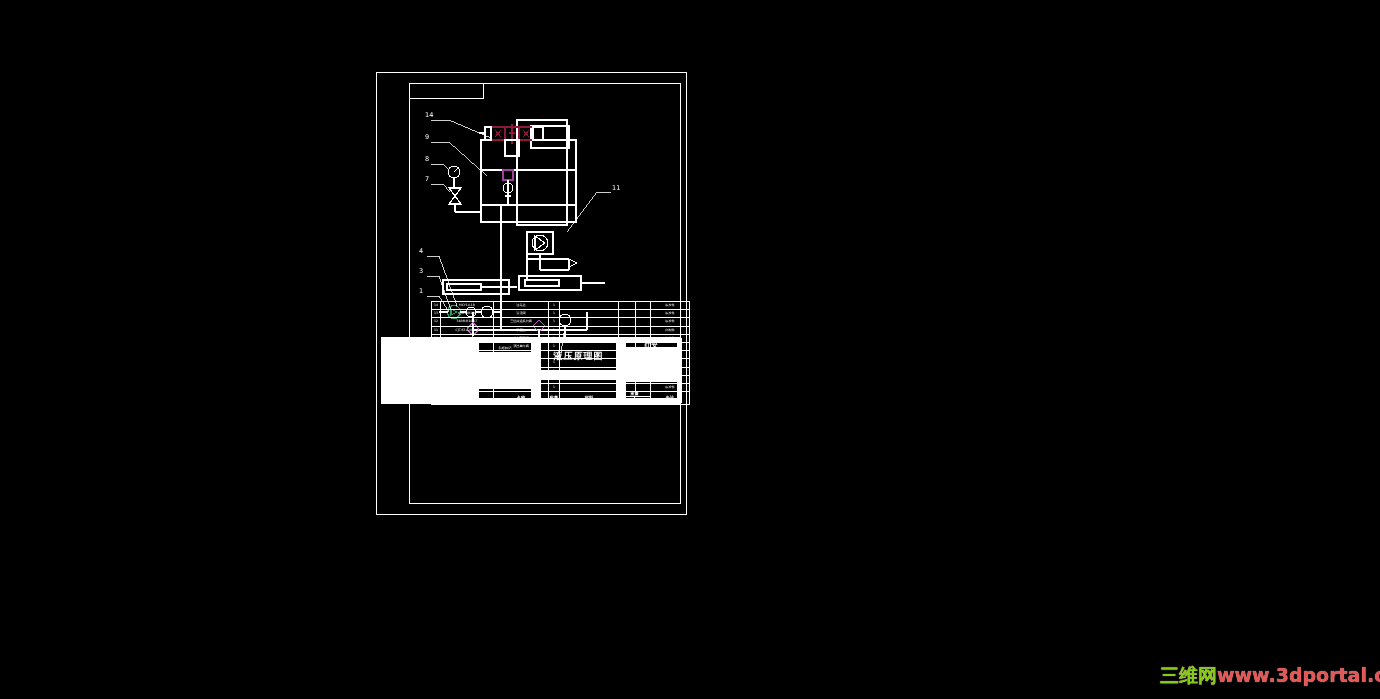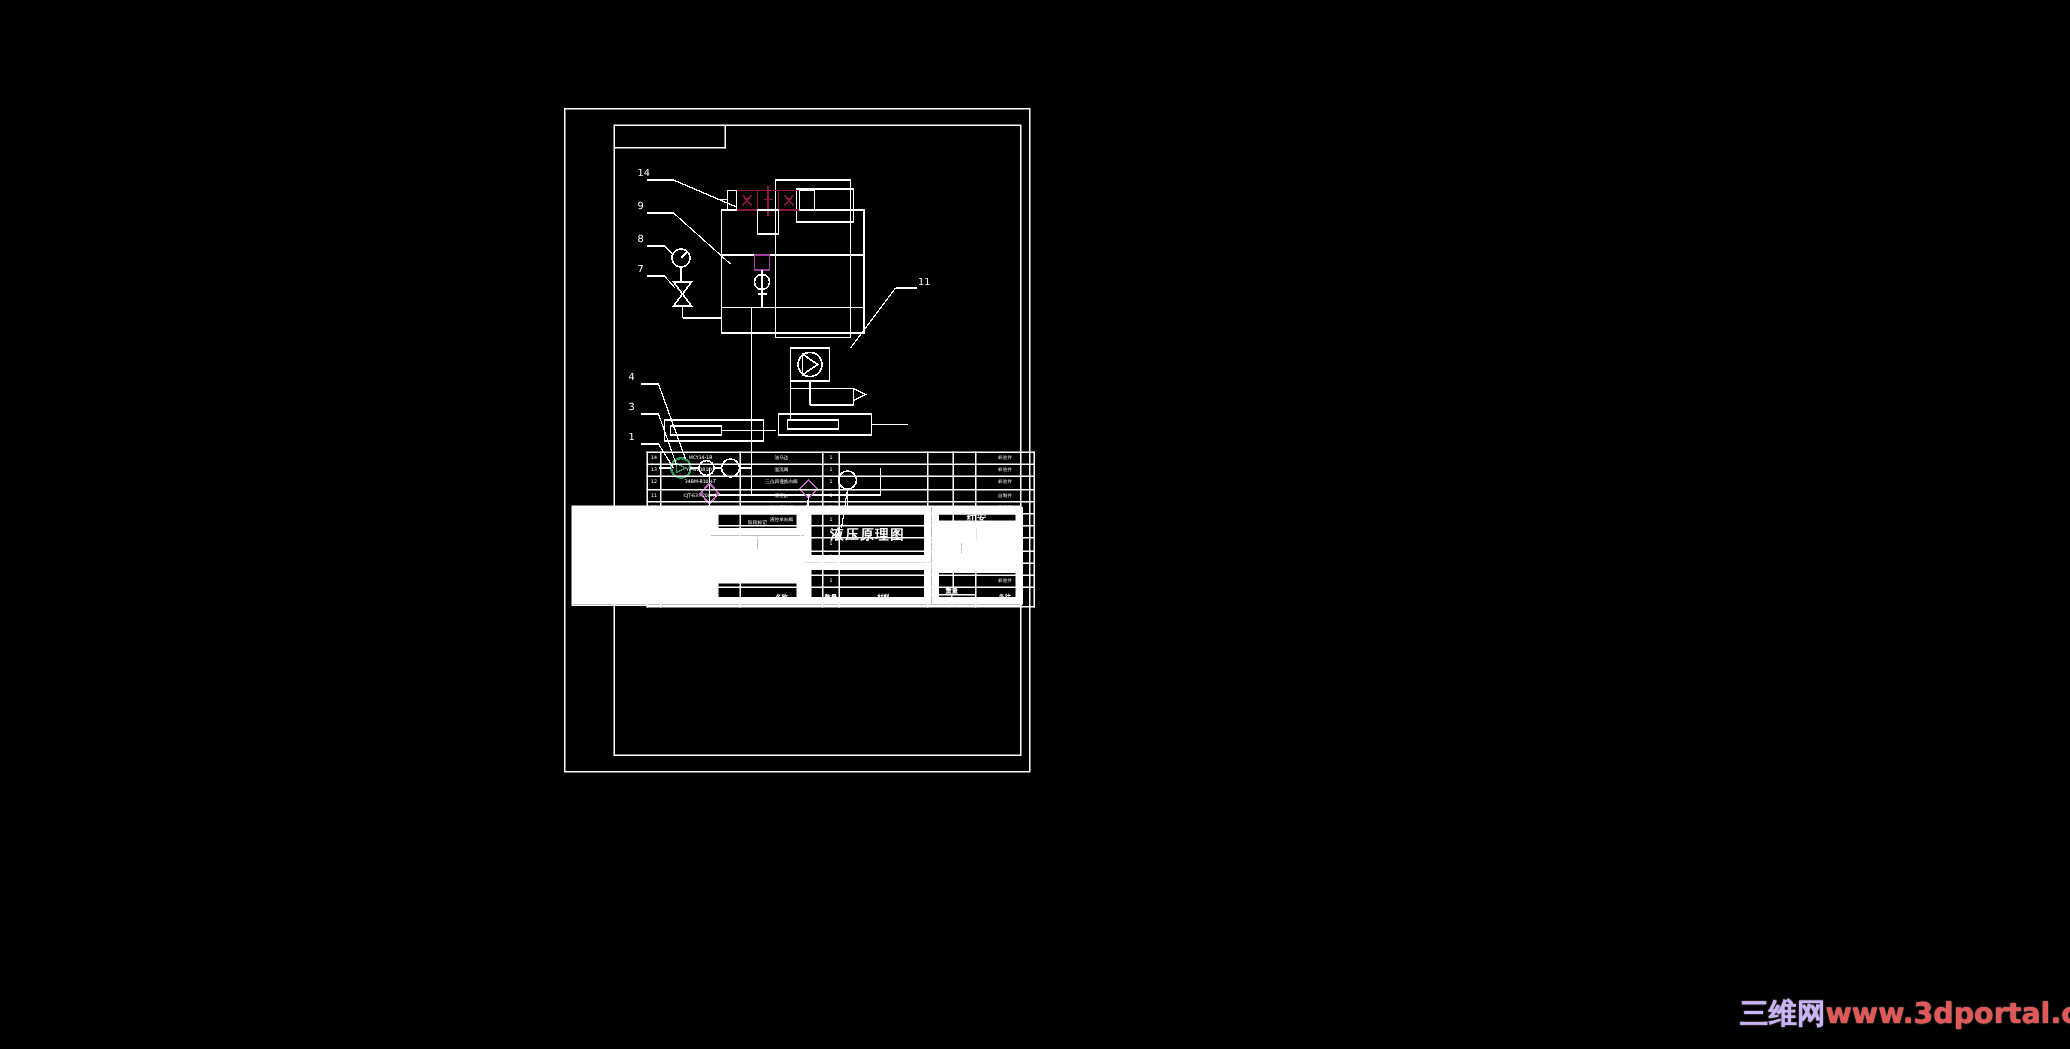--- a/index.html
+++ b/index.html
@@ -50,21 +50,21 @@
         color:#fff;display:flex;align-items:center;justify-content:center;
         font-size:3.2px;overflow:hidden;white-space:nowrap;}
   .big{font-size:9px;font-weight:bold;letter-spacing:1px;}
   .med{font-size:6px;font-weight:bold;letter-spacing:1px;}
   .sml{font-size:4px;}
 
   
   #watermark{position:absolute;left:1160px;top:663px;
              font-size:19px;font-weight:bold;letter-spacing:0px;
              color:#e35757;text-shadow:0 0 1px #f7b9b9;white-space:nowrap;}
-  #watermark .cn{color:#c4b5fd;}
+  #watermark .cn{color:#84cc16;}
 </style>
 </head>
 <body>
 
 <div id="sheet">
 
   <div id="outer-border"></div>
   <div id="inner-frame"></div>
   <div id="corner-box"></div>
 

